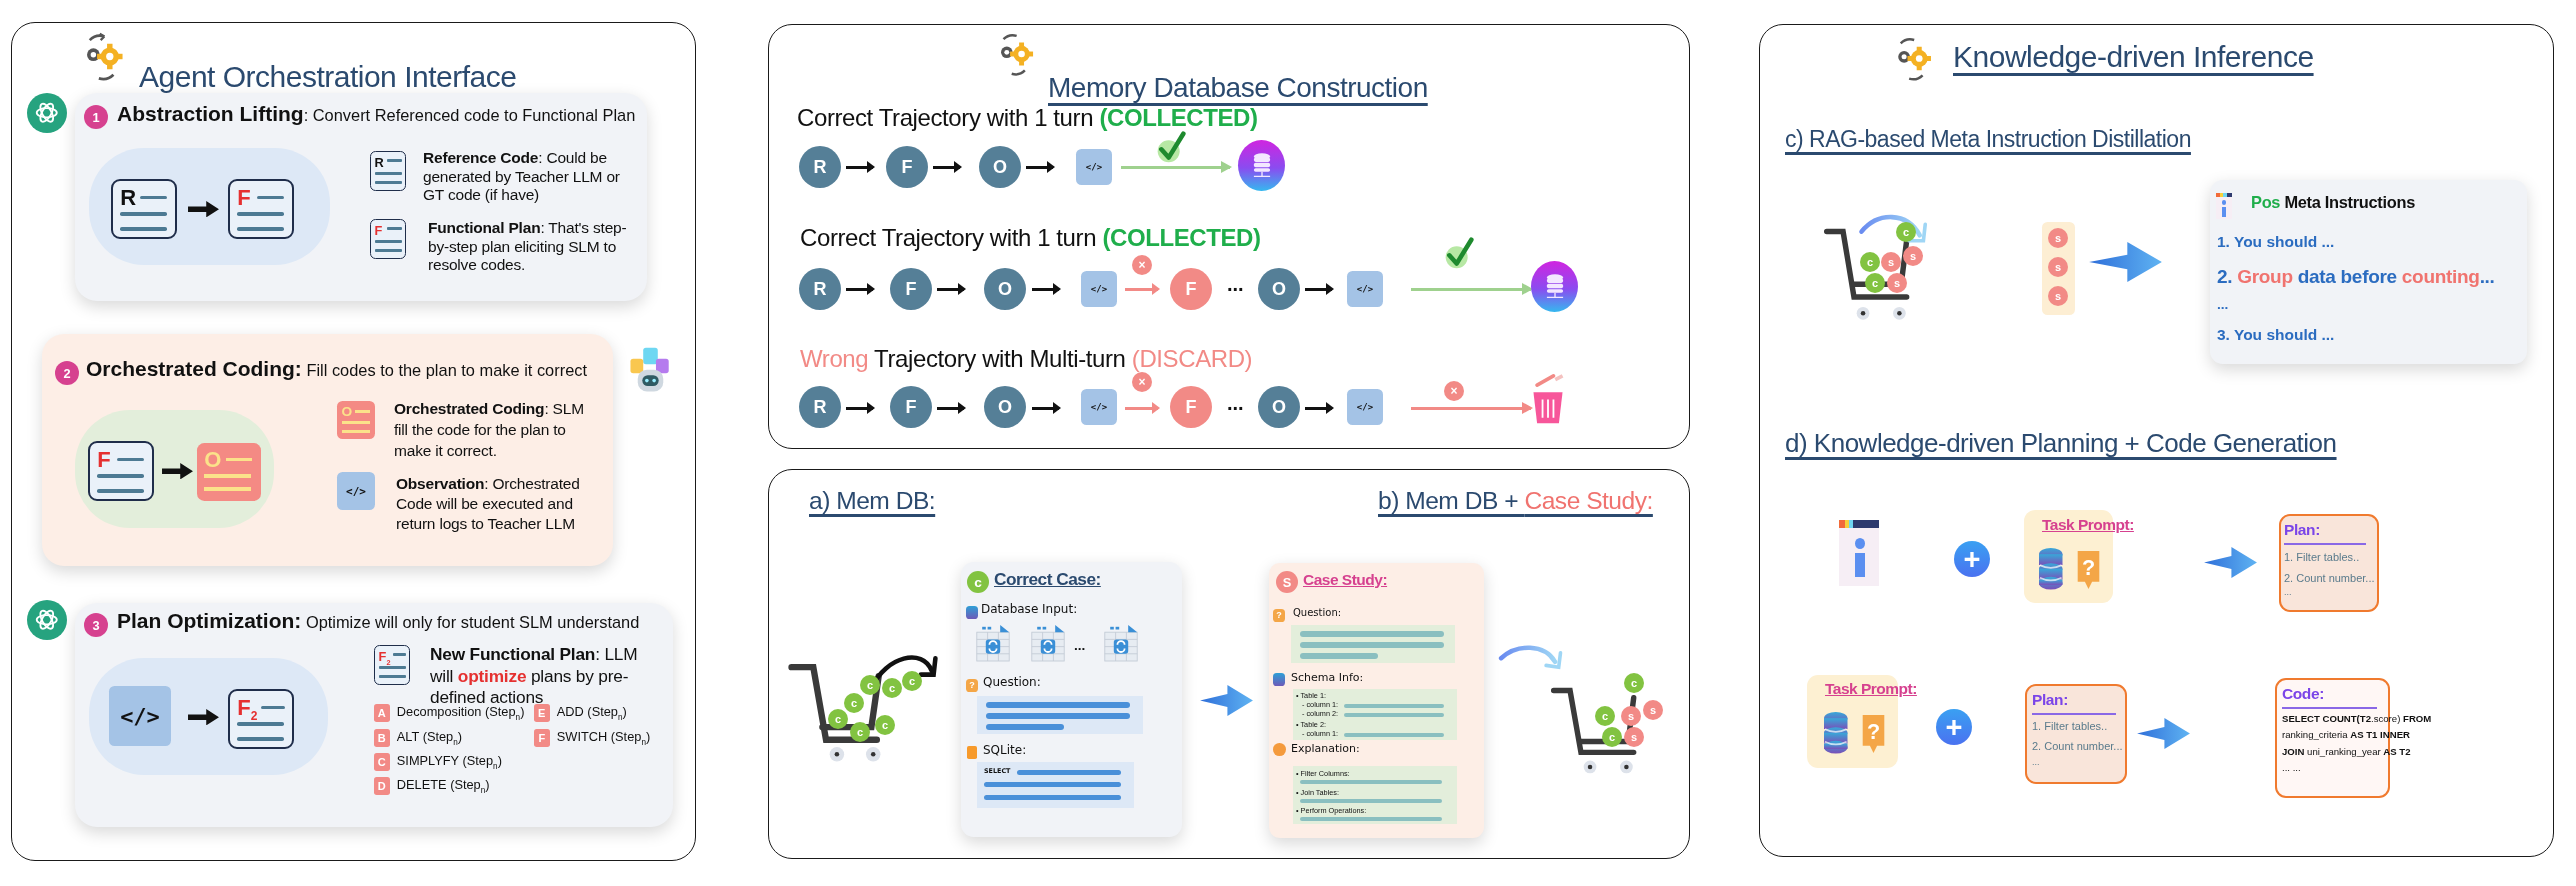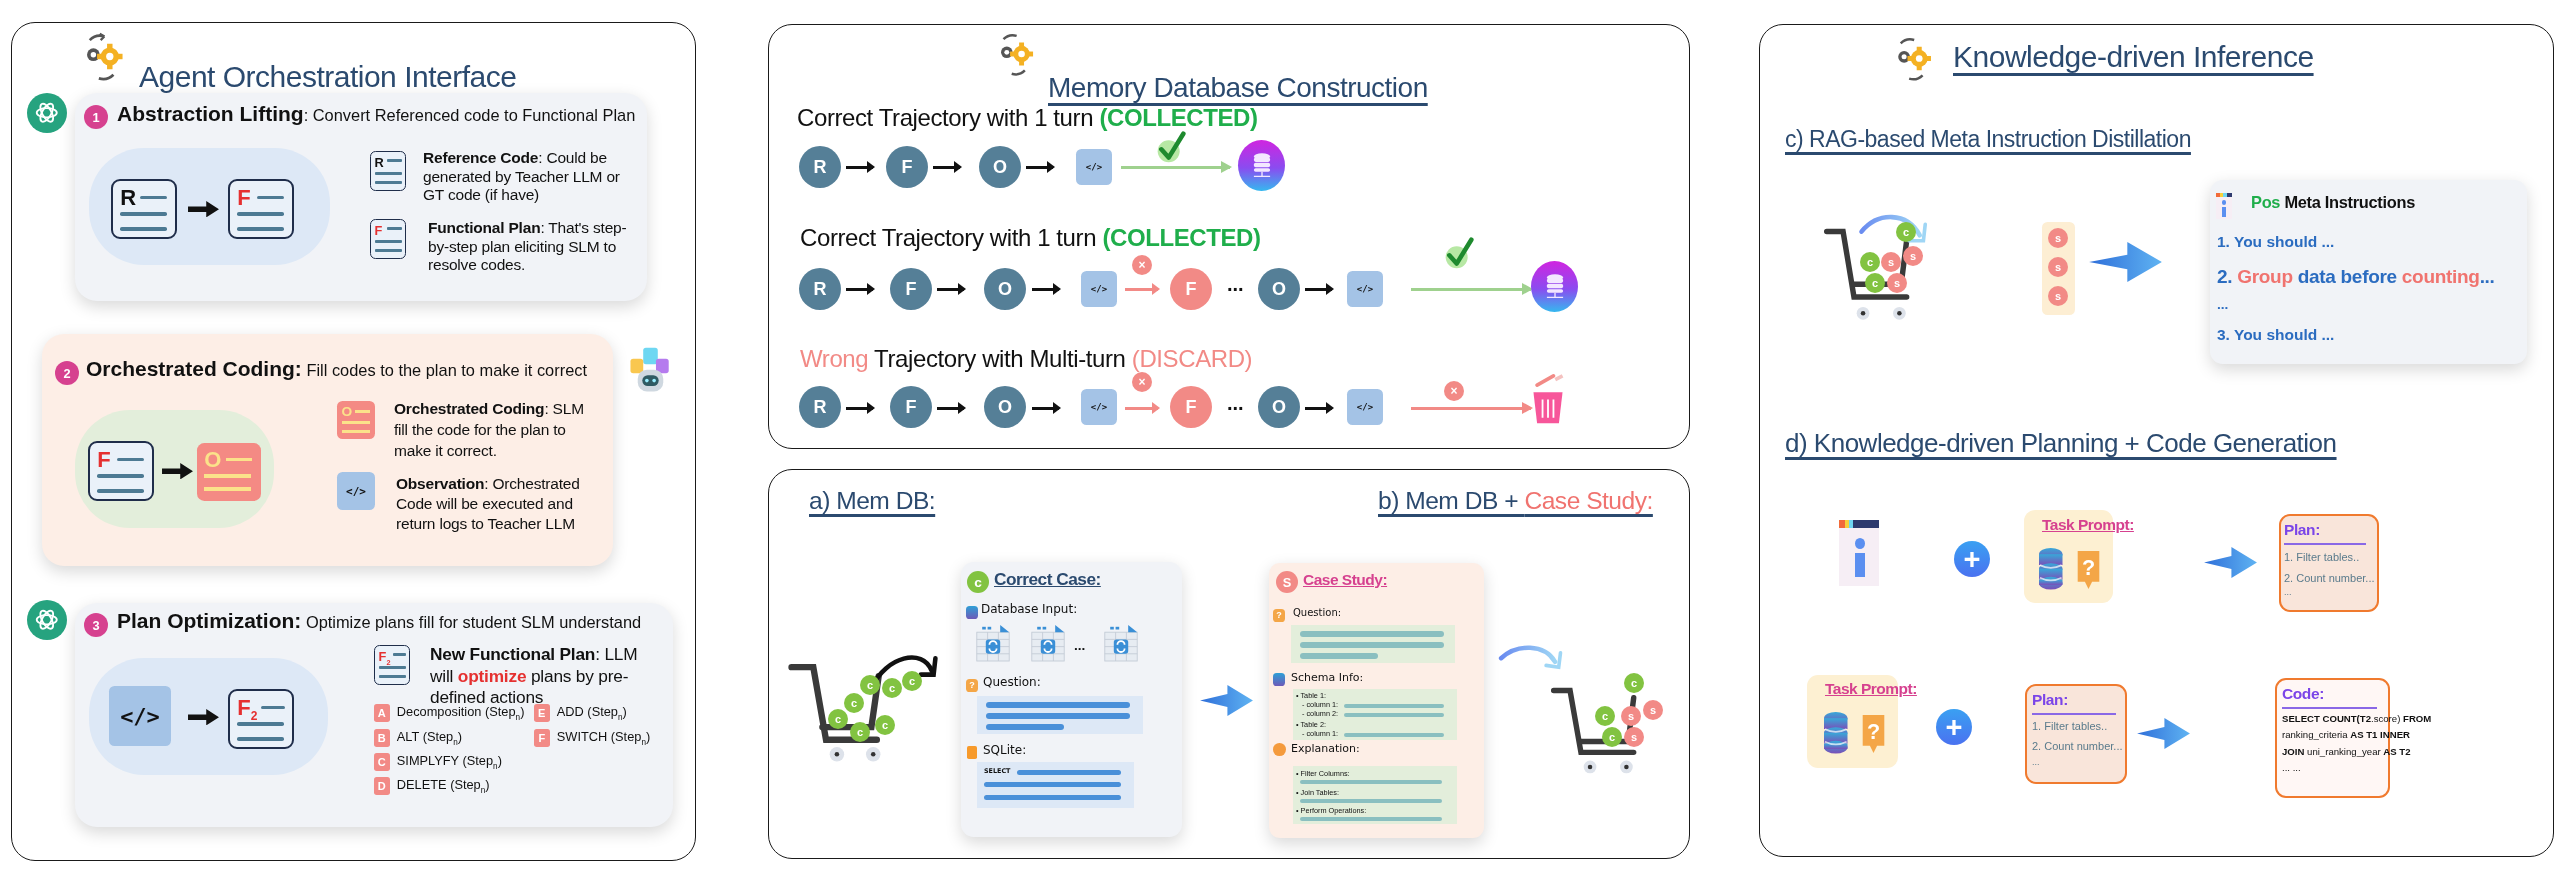--- a/index.html
+++ b/index.html
@@ -176,21 +176,21 @@
       <g fill="none" stroke="#fff" stroke-width="2">
         <ellipse cx="14" cy="14" rx="11" ry="5"></ellipse>
         <ellipse cx="14" cy="14" rx="11" ry="5" transform="rotate(60 14 14)"></ellipse>
         <ellipse cx="14" cy="14" rx="11" ry="5" transform="rotate(120 14 14)"></ellipse>
       </g>
     </svg>
 </div>
 <div class="card" style="left:75px;top:603px;width:598px;height:224px;background:#f1f3f7;"></div>
 <div class="stepbadge" style="left:84px;top:613px;">3</div>
 <div class="steptitle" style="left:117px;top:609px;">
-  <b>Plan Optimization:</b><span style="font-size:16.4px"> Optimize plans fill for student SLM understand</span>
+  <b>Plan Optimization:</b><span style="font-size:16.4px"> Optimize will only for student SLM understand</span>
 </div>
 <div class="blob" style="left:89px;top:658px;width:239px;height:117px;background:#dde8f6;"></div>
 <div class="codechip" style="left:109px;top:686px;width:62px;height:60px;font-size:22px;">&lt;/&gt;</div>
 <svg class="blk-arrow" style="left:188px;top:709px" viewBox="0 0 34 18">
     <path d="M0 6h20V0l14 9-14 9v-6H0z" fill="#111"></path>
   </svg>
 <div class="doc" style="left:228px;top:689px;width:66px;height:60px;">
   <span class="lt" style="left:7.3px;top:5.5px;color:#e53030"><span>F</span><sub style="font-size:12px">2</sub></span>
   <span class="ln" style="left:31px;top:14.6px;width:24px"></span>
     <span class="ln" style="left:7.3px;top:31px;width:47px"></span>

